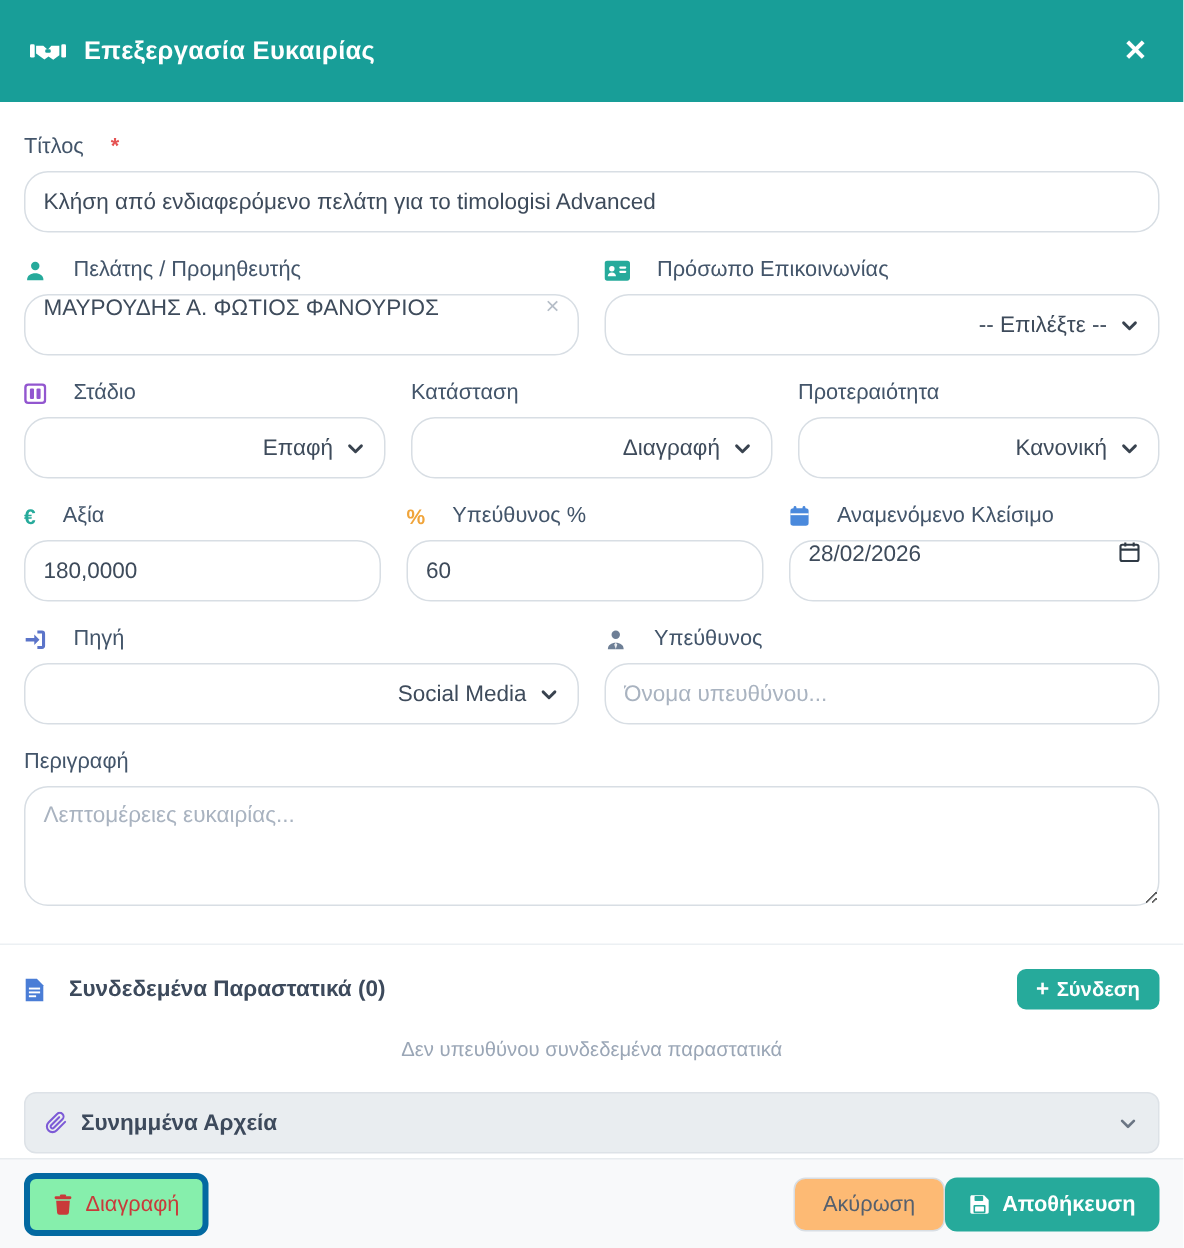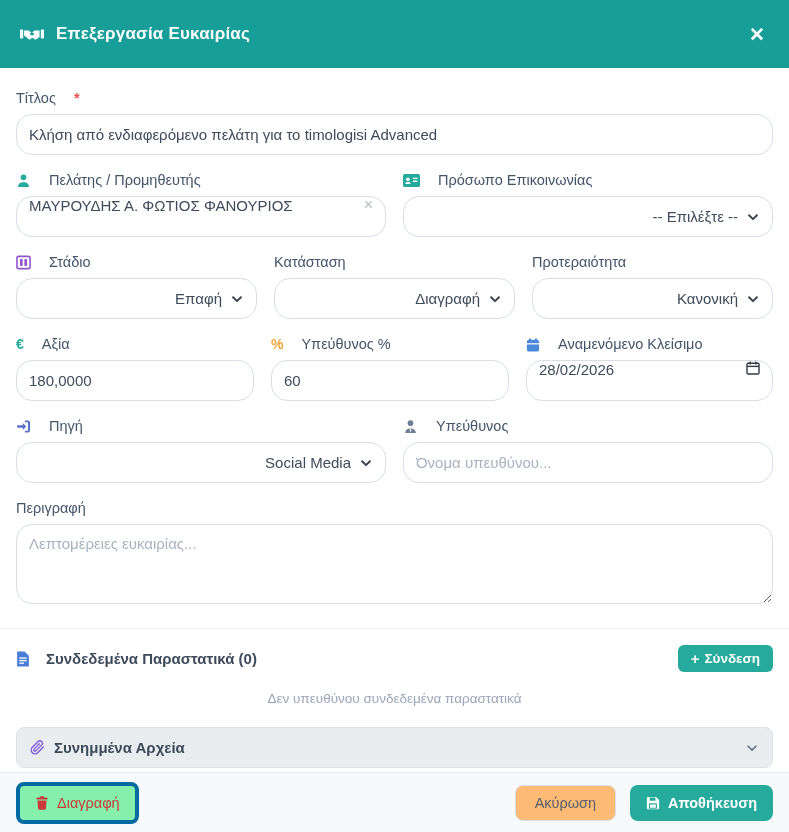--- a/index.html
+++ b/index.html
@@ -56,21 +56,21 @@
   .link-btn{background:var(--accent);color:#fff;border:none;border-radius:6px;padding:6px 13px;font-size:13.5px;font-weight:600;display:flex;align-items:center;gap:5px;cursor:pointer}
   .link-btn .plus{font-size:15px;font-weight:700;line-height:1}
   .empty-msg{text-align:center;color:#9aa6b6;font-size:13.5px;margin:19px 0 21px}
   .attach-bar{background:#e9edf0;border:1px solid #dde2e7;border-radius:8px;height:41px;display:flex;align-items:center;gap:9px;padding:0 13px;cursor:pointer;font-weight:700;font-size:15px;color:#3d4a5c}
   .attach-bar .chev{margin-left:auto;color:#6b7684}
   
   .footer{position:absolute;left:0;right:0;bottom:0;height:60px;background:#f8f9fa;border-top:1px solid #e8ecef;display:flex;align-items:center;padding:0 16px}
   .btn{border-radius:8px;font-size:14.5px;cursor:pointer;display:flex;align-items:center;gap:8px}
   .btn-delete{background:#86efac;border:4px solid #0369a1;color:#c93a3a;padding:9px 15px}
   .btn-cancel{margin-left:auto;background:#fdba74;border:1px solid var(--border);color:#55606e;padding:9px 19px}
-  .btn-save{margin-left:14px;background:var(--accent);border:none;color:#fff;padding:10px 16px;font-weight:600}
+  .btn-save{background:var(--accent);border:none;color:#fff;padding:10px 16px;font-weight:600}
 </style>
 </head>
 <body>
 
 <div class="header">
   <span class="ic" style="width:24px;height:15px;color:#fff">
     <svg viewBox="0 0 26 14" fill="currentColor" width="100%" height="100%">
       <rect x="0" y="1.6" width="3.4" height="9.6" rx="1"></rect>
       <rect x="22.6" y="1.6" width="3.4" height="9.6" rx="1"></rect>
       <path d="M4.4 2.6h5.2l3.2 3 2.6-3h5.8v7l-4.4 3.2-3.4-2.4-3 2.2-6-4.4z"></path>

